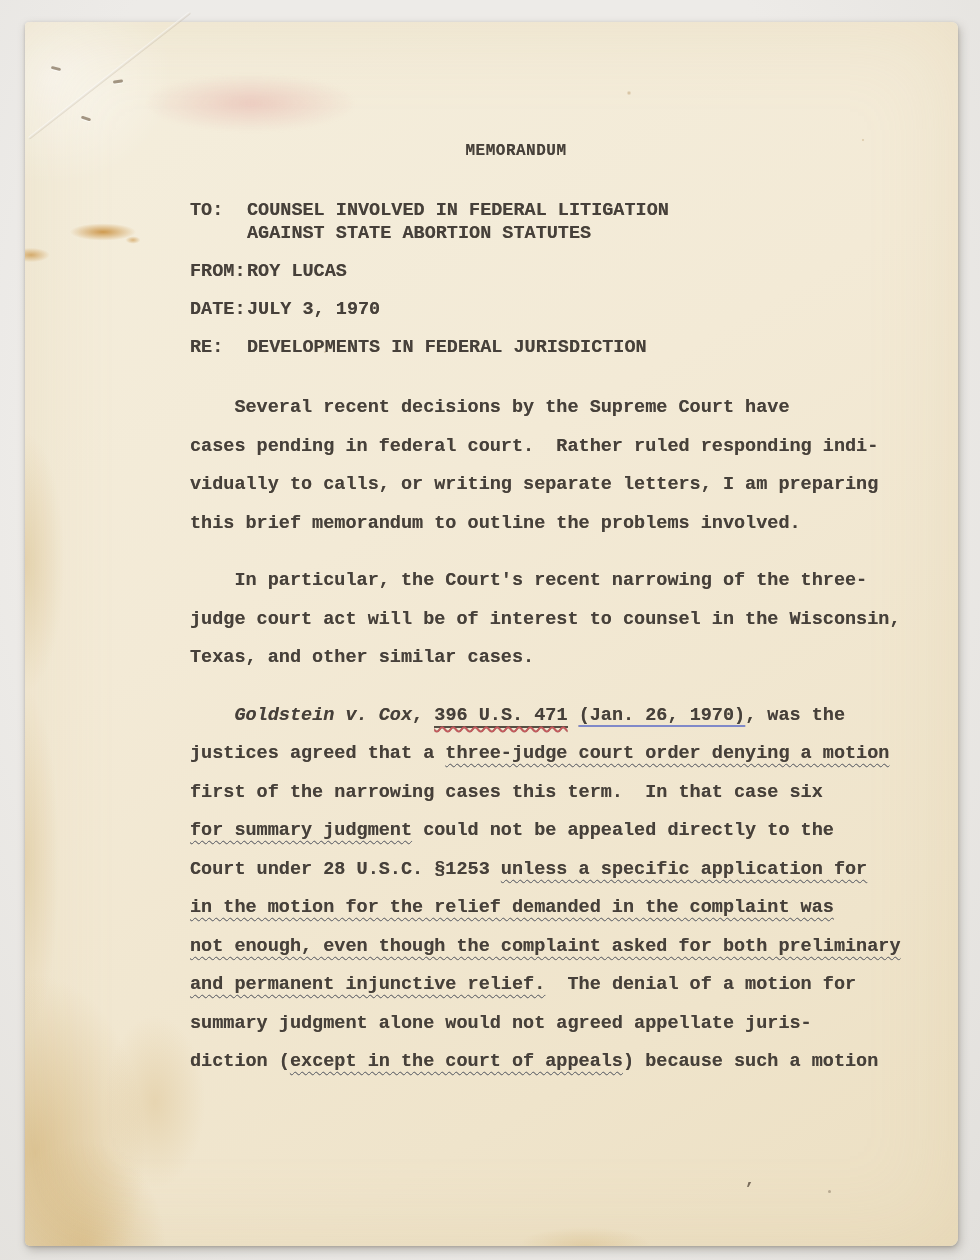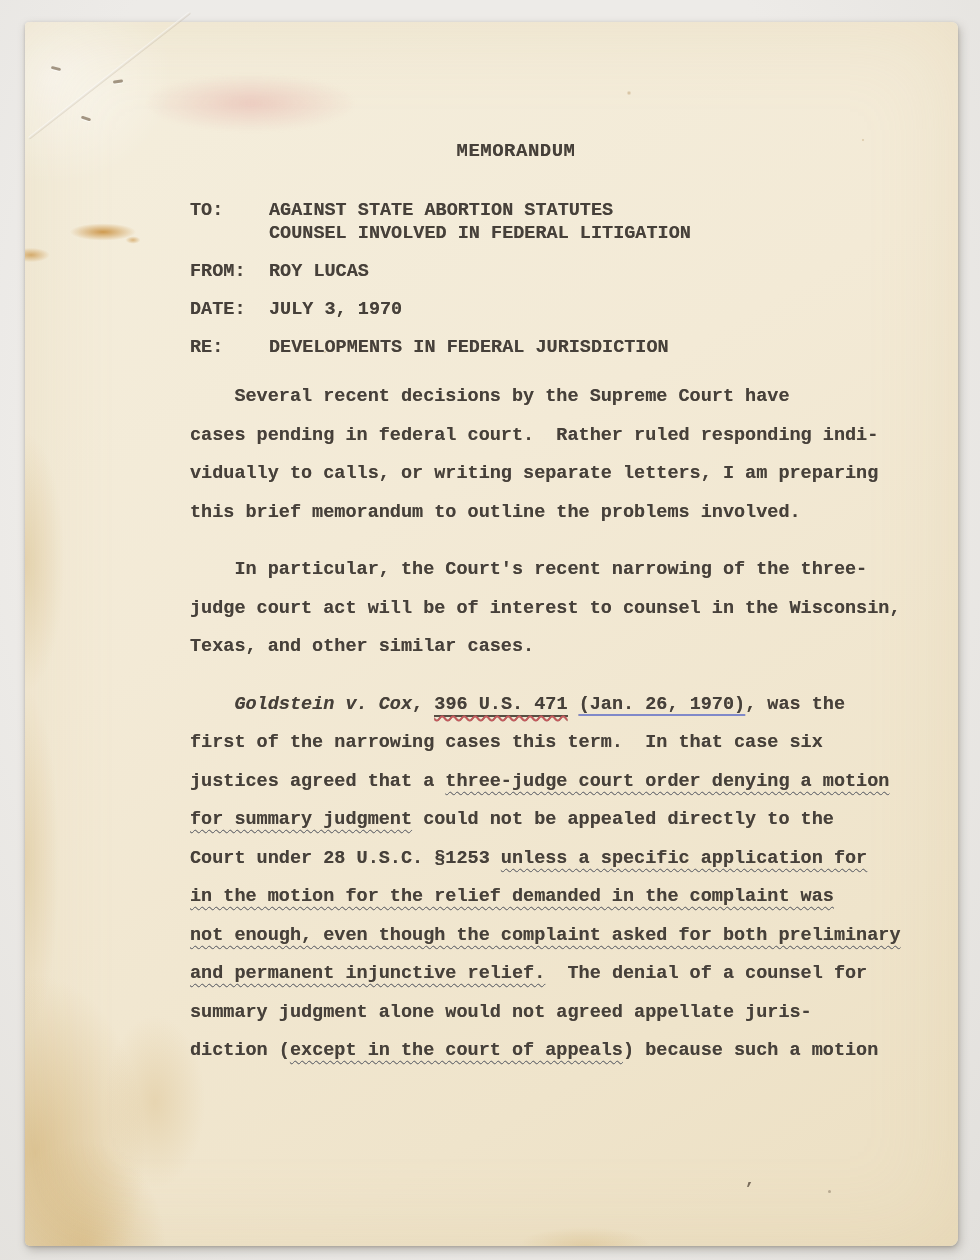--- a/index.html
+++ b/index.html
@@ -62,29 +62,29 @@
   }
   
   .content{
     position:absolute;inset:0;
     padding:118px 60px 0 165px;
     color:var(--ink,#46403a);
     font-size:18.5px;font-weight:bold;
     text-shadow:0 0 .6px rgba(70,58,46,.55);
   }
   .title{
-    margin:0;font-size:19px;font-weight:bold;line-height:23px;
+    margin:0;font-size:16px;font-weight:bold;line-height:23px;
     text-align:center;letter-spacing:.5px;
   }
   .title span{display:inline-block;transform:translateX(-28px);}
   .hdr{margin-top:36px;}
-  .hrow{display:flex;margin-bottom:15px;line-height:23px;gap:22px;}
+  .hrow{display:flex;margin-bottom:15px;line-height:23px;}
   .hlabel{width:57px;flex:none;}
   .hvals{white-space:pre;}
-  .body{margin-top:19px;}
+  .body{margin-top:30px;}
   .para{margin-bottom:19px;}
   .line{line-height:38.5px;white-space:pre;}
   
   .seg-i{font-style:italic;}
   .seg-u{border-bottom:2px solid rgba(58,50,42,.85);}
   .seg-red{
     text-decoration-line:underline;text-decoration-style:wavy;
     text-decoration-color:var(--red-underline,#c4595c);
     text-decoration-thickness:1.5px;text-underline-offset:6px;
   }
@@ -118,21 +118,21 @@
     <div class="staple-hole hole-3"></div>
     <div class="stamp"></div>
 
     <div class="content">
       <h1 class="title">
         <span>MEMORANDUM</span>
       </h1>
       <div class="hdr">
           <div class="hrow">
             <span class="hlabel">TO:</span>
-            <div class="hvals"><div class="hline">AGAINST STATE ABORTION STATUTES</div><div class="hline">COUNSEL INVOLVED IN FEDERAL LITIGATION</div></div>
+            <div class="hvals"><div class="hline">COUNSEL INVOLVED IN FEDERAL LITIGATION</div><div class="hline">AGAINST STATE ABORTION STATUTES</div></div>
           </div>
           <div class="hrow">
             <span class="hlabel">FROM:</span>
             <div class="hvals"><div class="hline">ROY LUCAS</div></div>
           </div>
           <div class="hrow">
             <span class="hlabel">DATE:</span>
             <div class="hvals"><div class="hline">JULY 3, 1970</div></div>
           </div>
           <div class="hrow">
@@ -147,27 +147,27 @@
             <div class="line"><span>vidually to calls, or writing separate letters, I am preparing</span></div>
             <div class="line"><span>this brief memorandum to outline the problems involved.</span></div>
           </div>
           <div class="para">
             <div class="line"><span>    In particular, the Court's recent narrowing of the three-</span></div>
             <div class="line"><span>judge court act will be of interest to counsel in the Wisconsin,</span></div>
             <div class="line"><span>Texas, and other similar cases.</span></div>
           </div>
           <div class="para">
             <div class="line"><span>    </span><span class="seg-i">Goldstein v. Cox</span><span>, </span><span class="seg-u seg-red">396 U.S. 471</span><span> </span><span class="seg-blue">(Jan. 26, 1970)</span><span>, was the</span></div>
+            <div class="line"><span>justices agreed that a </span><span class="seg-pen">three-judge court order denying a motion</span></div>
             <div class="line"><span>first of the narrowing cases this term.  In that case six</span></div>
-            <div class="line"><span>justices agreed that a </span><span class="seg-pen">three-judge court order denying a motion</span></div>
             <div class="line"><span class="seg-pen">for summary judgment</span><span> could not be appealed directly to the</span></div>
             <div class="line"><span>Court under 28 U.S.C. §1253 </span><span class="seg-pen">unless a specific application for</span></div>
             <div class="line"><span class="seg-pen">in the motion for the relief demanded in the complaint was</span></div>
             <div class="line"><span class="seg-pen">not enough, even though the complaint asked for both preliminary</span></div>
-            <div class="line"><span class="seg-pen">and permanent injunctive relief.</span><span>  The denial of a counsel for</span></div>
+            <div class="line"><span class="seg-pen">and permanent injunctive relief.</span><span>  The denial of a motion for</span></div>
             <div class="line"><span>summary judgment alone would not agreed appellate juris-</span></div>
             <div class="line"><span>diction (</span><span class="seg-pen">except in the court of appeals</span><span>) because such a motion</span></div>
           </div>
         </div>
     </div>
 
     <span class="stray">’</span>
     <span class="speck"></span>
   </div>
 </div>

